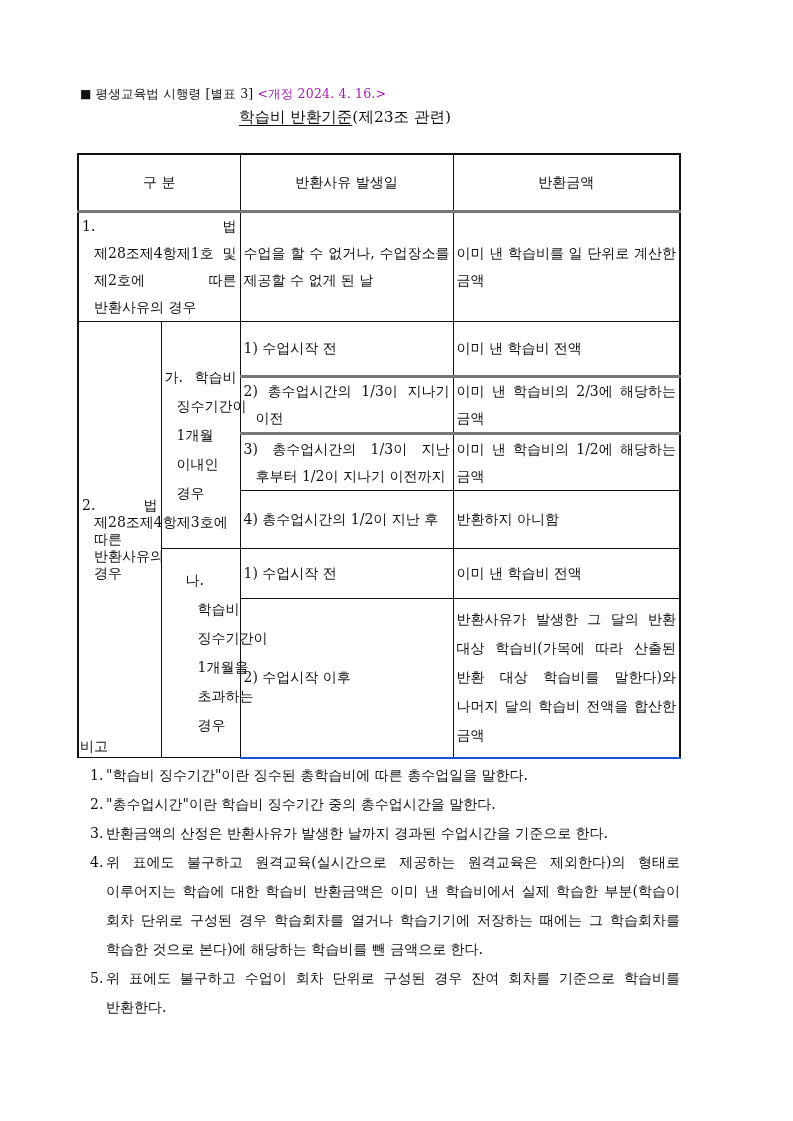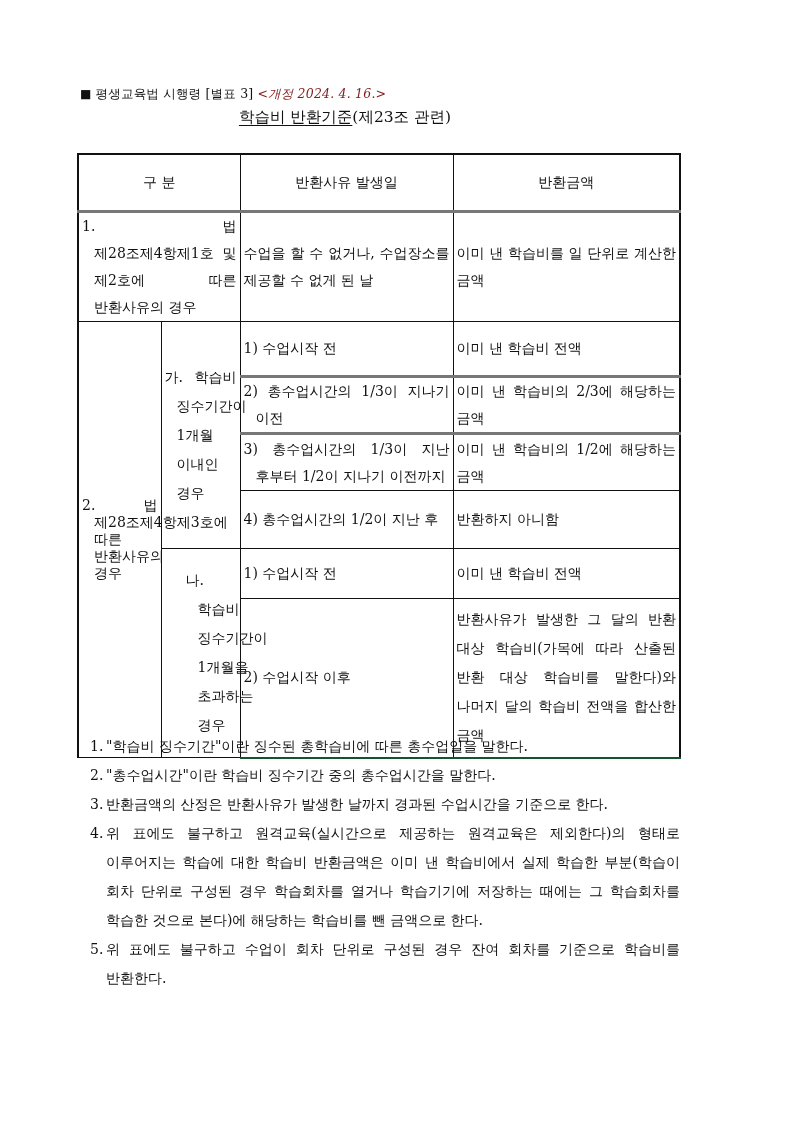--- a/index.html
+++ b/index.html
@@ -6,21 +6,21 @@
   body {
     width: 793px; height: 1121px; position: relative; overflow: hidden;
     font-family: "DejaVu Serif", "Liberation Serif", serif;
     color: #111;
   }
   .header-line {
     position: absolute; left: 80px; top: 86px;
     font-size: 12.5px; letter-spacing: 0.2px; white-space: nowrap;
   }
   .header-line .square { font-family: "DejaVu Sans", sans-serif; font-size: 12px; margin-right: 4px; }
-  .header-line .amend { color: #7f1d1d; margin-left: 4px; font-style: italic; }
+  .header-line .amend { color: #a21caf; margin-left: 4px; }
   .title {
     position: absolute; left: 0; width: 690px; top: 107px;
     text-align: center; font-size: 15.5px; white-space: nowrap;
   }
   .title .underlined { text-decoration: underline; text-underline-offset: 3px; }
 
   table.refund {
     position: absolute; left: 77px; top: 153px;
     border-collapse: collapse;
     table-layout: fixed;
@@ -35,21 +35,21 @@
     word-break: keep-all;
   }
   table.refund tr.head td {
     text-align: center; height: 55px;
     border-top: 2px solid #111;
     border-bottom: 3px solid #777;
   }
   table.refund td.c-justify { text-align: justify; text-align-last: left; }
   table.refund td.outer-left { border-left: 2px solid #111; }
   table.refund td.outer-right { border-right: 2px solid #111; }
-  table.refund tr.last td { border-bottom: 2px solid #14532d; }
+  table.refund tr.last td { border-bottom: 2px solid #1d4ed8; }
   table.refund tr.sep-gray td.gcell { border-top: 3px solid #777; }
   .hang { padding-left: 12px; text-indent: -12px; display: block; }
 
   .notes {
     position: absolute; left: 80px; top: 732px; width: 600px;
     font-size: 14px; line-height: 29px;
   }
   .notes .label { display: block; }
   .notes ol { list-style: none; margin: 0; padding: 0; }
   .notes li { display: flex; padding-left: 10px; }
@@ -132,20 +132,21 @@
   <tr class="last" style="height:159px">
     <td class="c-justify">
           <span class="hang">2) 수업시작 이후</span>
         </td>
     <td class="outer-right c-justify" style="line-height:29px;">반환사유가 발생한 그 달의 반환 대상 학습비(가목에 따라 산출된 반환 대상 학습비를 말한다)와 나머지 달의 학습비 전액을 합산한 금액</td>
   </tr>
 </tbody>
   </table>
 
 <div class="notes">
+  <span class="label">비고</span>
   <ol>
     <li>
         <span class="num">1.</span>
         <span class="txt">"학습비 징수기간"이란 징수된 총학습비에 따른 총수업일을 말한다.</span>
       </li>
     <li>
         <span class="num">2.</span>
         <span class="txt">"총수업시간"이란 학습비 징수기간 중의 총수업시간을 말한다.</span>
       </li>
     <li>

